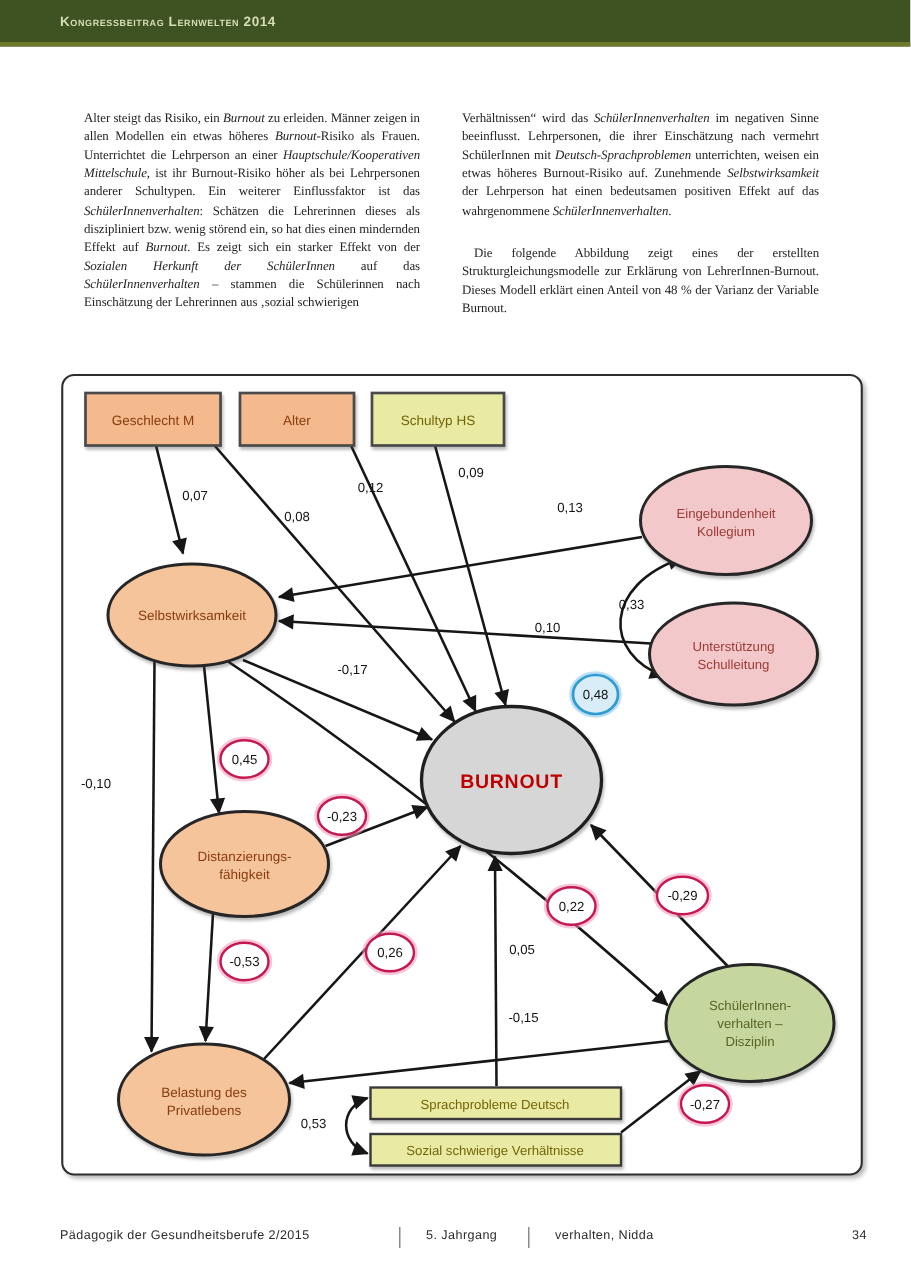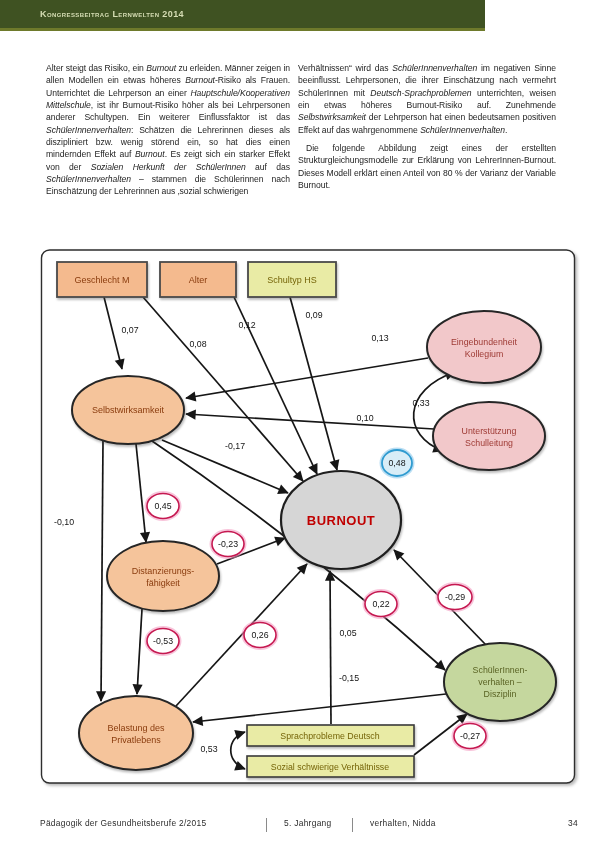--- a/index.html
+++ b/index.html
@@ -2,35 +2,35 @@
 <html lang="de"><head>
 <meta charset="utf-8">
 <style>
   html,body{margin:0;padding:0;}
   body{
     width:607px;height:853px;position:relative;background:#ffffff;
     font-family:"Liberation Sans","DejaVu Sans",sans-serif;overflow:hidden;
   }
   
   .header{
-    position:absolute;left:0;top:0;width:485px;height:31px;
+    position:absolute;left:0;top:0;width:607px;height:31px;
     background:#3f5222;border-bottom:3px solid #6e7a2b;
     display:flex;align-items:center;justify-content:space-between;
     box-sizing:border-box;padding:0 29px 0 40px;
   }
   .header .left{
     font-variant:small-caps;font-weight:bold;font-size:9px;letter-spacing:.4px;color:#d6ddb4;
   }
   .header .right{font-size:8.6px;color:#eef1e2;letter-spacing:.2px;}
   
   .col{
     position:absolute;top:56px;font-size:8.6px;line-height:12.35px;color:#242424;
     text-align:justify;letter-spacing:-0.05px;
   }
-  .col p{margin:6px;}
+  .col p{margin:16px;font-family:Liberation Serif, serif;}
   .col p.indent{text-indent:8px;}
   .col .it{font-style:italic;}
   #col-left{left:40px;width:256px;}
   #col-right{left:292px;width:270px;}
   
   #diagram{position:absolute;left:36px;top:246px;}
   .nshadow{filter:drop-shadow(1.5px 2px 1px rgba(60,60,60,0.35));}
   .fshadow{filter:drop-shadow(2px 2.5px 1.5px rgba(80,80,80,0.4));}
   text{font-family:"Liberation Sans","DejaVu Sans",sans-serif;}
   .nodelabel{font-size:9px;fill:#8a3c0e;}
@@ -50,21 +50,21 @@
 
 <div class="header">
   <div class="left">Kongressbeitrag Lernwelten 2014</div>
 </div>
 
 <div class="col" id="col-left">
   <p><span>Alter steigt das Risiko, ein </span><span class="it">Burnout</span><span> zu erleiden. Männer zeigen in allen Modellen ein etwas höheres </span><span class="it">Burnout</span><span>-Risiko als Frauen. Unterrichtet die Lehrperson an einer </span><span class="it">Hauptschule/Kooperativen Mittelschule</span><span>, ist ihr Burnout-Risiko höher als bei Lehrpersonen anderer Schultypen. Ein weiterer Einflussfaktor ist das </span><span class="it">SchülerInnenverhalten</span><span>: Schätzen die Lehrerinnen dieses als diszipliniert bzw. wenig störend ein, so hat dies einen mindernden Effekt auf </span><span class="it">Burnout</span><span>. Es zeigt sich ein starker Effekt von der </span><span class="it">Sozialen Herkunft der SchülerInnen</span><span> auf das </span><span class="it">SchülerInnenverhalten</span><span> – stammen die Schülerinnen nach Einschätzung der Lehrerinnen aus ‚sozial schwierigen</span></p>
 </div>
 <div class="col" id="col-right">
   <p><span>Verhältnissen“ wird das </span><span class="it">SchülerInnenverhalten</span><span> im negativen Sinne beeinflusst. Lehrpersonen, die ihrer Einschätzung nach vermehrt SchülerInnen mit </span><span class="it">Deutsch-Sprachproblemen</span><span> unterrichten, weisen ein etwas höheres Burnout-Risiko auf. Zunehmende </span><span class="it">Selbstwirksamkeit</span><span> der Lehrperson hat einen bedeutsamen positiven Effekt auf das wahrgenommene </span><span class="it">SchülerInnenverhalten</span><span>.</span></p>
-  <p class="indent"><span>Die folgende Abbildung zeigt eines der erstellten Strukturgleichungsmodelle zur Erklärung von LehrerInnen-Burnout. Dieses Modell erklärt einen Anteil von 80 % der Varianz der Variable Burnout.</span></p>
+  <p class="indent"><span>Die folgende Abbildung zeigt eines der erstellten Strukturgleichungsmodelle zur Erklärung von LehrerInnen-Burnout. Dieses Modell erklärt einen Anteil von 48 % der Varianz der Variable Burnout.</span></p>
 </div>
 
 <svg id="diagram" width="544" height="546" viewBox="36 246 544 546" xmlns="http://www.w3.org/2000/svg">
   <defs>
     <marker id="arr" viewBox="0 0 8 8" refX="7" refY="4" markerWidth="7" markerHeight="7" orient="auto-start-reverse">
       <path d="M0.5,0.6 L7.6,4 L0.5,7.4 z" fill="#161616"></path>
     </marker>
   </defs>
 
   <rect class="fshadow" x="41.5" y="250" width="533" height="533" rx="8" fill="#ffffff" stroke="#2e2e2e" stroke-width="1.4"></rect>

